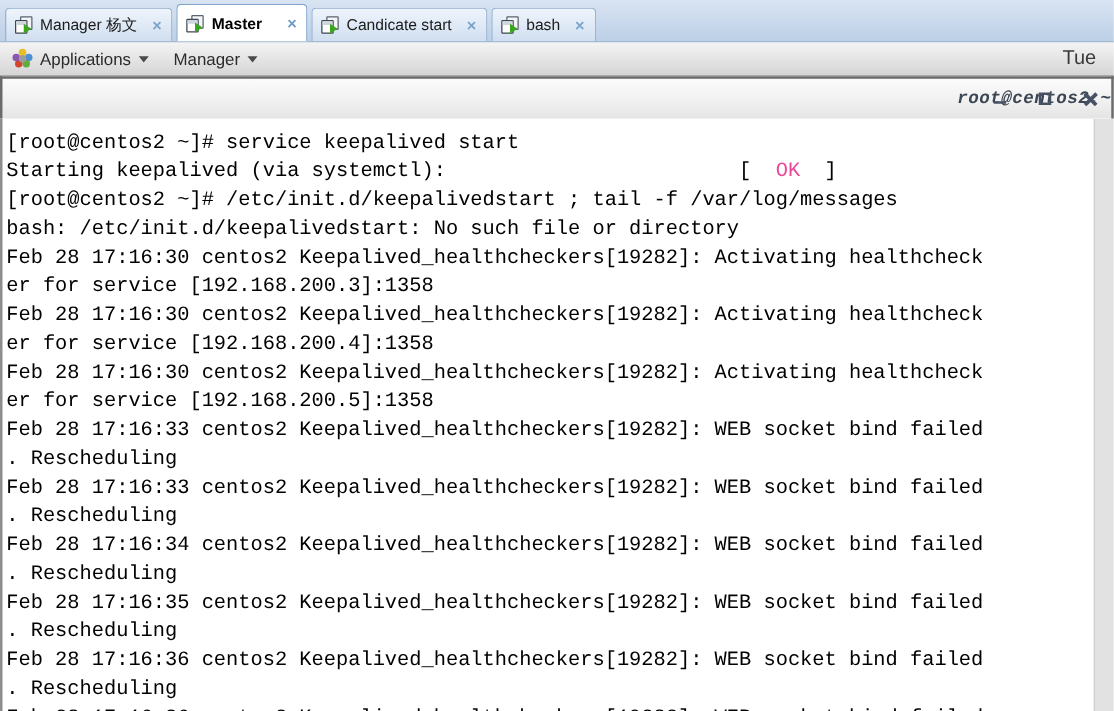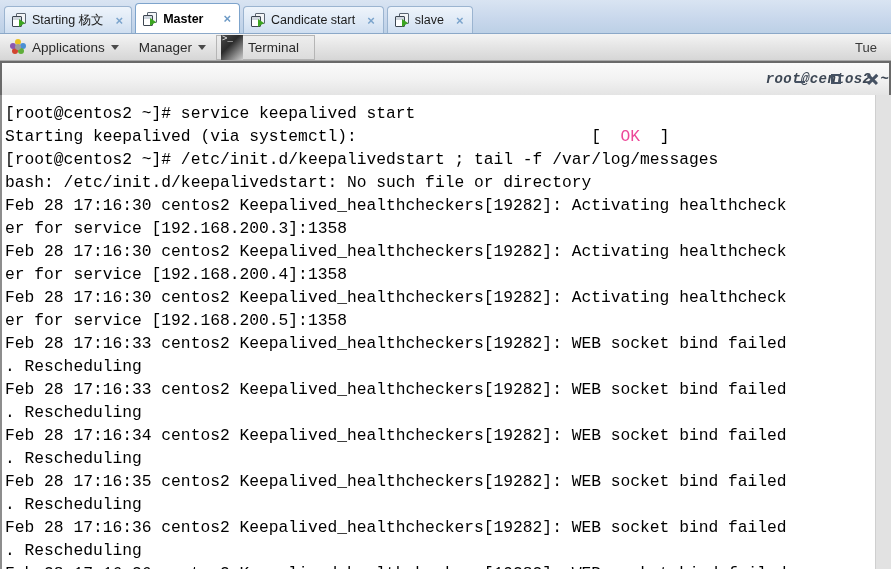--- a/index.html
+++ b/index.html
@@ -124,21 +124,21 @@
   .menubar .task-entry {
     display: flex; align-items: center; gap: 5px;
     height: 25px; padding-right: 10px;
     background: linear-gradient(to bottom, #ededed, #dcdcdc);
     border: 1px solid #b5b5b5;
     box-sizing: border-box;
     cursor: pointer;
   }
   .clock {
     margin-left: auto; padding-right: 14px;
-    font-size: 13px; color: #3a3a3a; cursor: pointer;
+    font-size: 16px; color: #3a3a3a; cursor: pointer;
   }
 
   
   .term-window {
     position: absolute; left: 0; top: 61px;
     width: 891px; height: 508px;
     background: #ffffff;
     box-sizing: border-box;
   }
   .titlebar {
@@ -212,21 +212,21 @@
 </head>
 <body>
 
 <div class="tabbar" id="tabbar">
     <div class="tab">
       <span class="app-icon">
         <span class="sheet-back"></span>
         <span class="sheet-front"></span>
         <span class="arrow"></span>
       </span>
-      <span class="tab-label">Starting 杨文</span>
+      <span class="tab-label">Manager 杨文</span>
       <span class="tab-close">×</span>
     </div>
     <div class="tab active">
       <span class="app-icon">
         <span class="sheet-back"></span>
         <span class="sheet-front"></span>
         <span class="arrow"></span>
       </span>
       <span class="tab-label">Master</span>
       <span class="tab-close">×</span>
@@ -239,45 +239,40 @@
       </span>
       <span class="tab-label">Candicate start</span>
       <span class="tab-close">×</span>
     </div>
     <div class="tab">
       <span class="app-icon">
         <span class="sheet-back"></span>
         <span class="sheet-front"></span>
         <span class="arrow"></span>
       </span>
-      <span class="tab-label">slave</span>
+      <span class="tab-label">bash</span>
       <span class="tab-close">×</span>
     </div>
   </div>
 
 <div class="menubar">
   <div class="menu-item">
     <span class="gnome-foot">
       <i></i>
         <i></i>
         <i></i>
         <i></i>
         <i></i>
         <i></i>
     </span>
     <span>Applications</span>
     <span class="caret"></span>
   </div>
   <div class="menu-item">
     <span>Manager</span>
-    <span class="caret"></span>
-  </div>
-  <div class="task-entry">
-    <span class="win-thumb"></span>
-    <span>Terminal</span>
     <span class="caret"></span>
   </div>
   <div class="clock">Tue</div>
 </div>
 
 <div class="term-window">
 
   <div class="titlebar">
     <span class="title-text">root@centos2:~</span>
     <div class="win-buttons">

